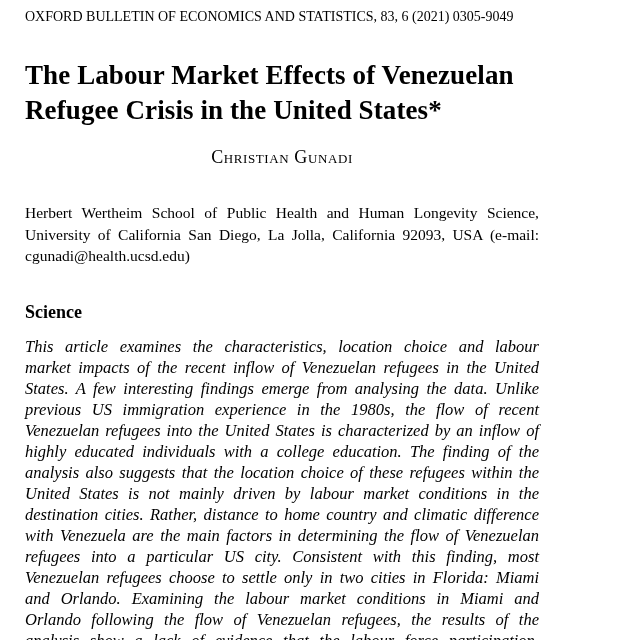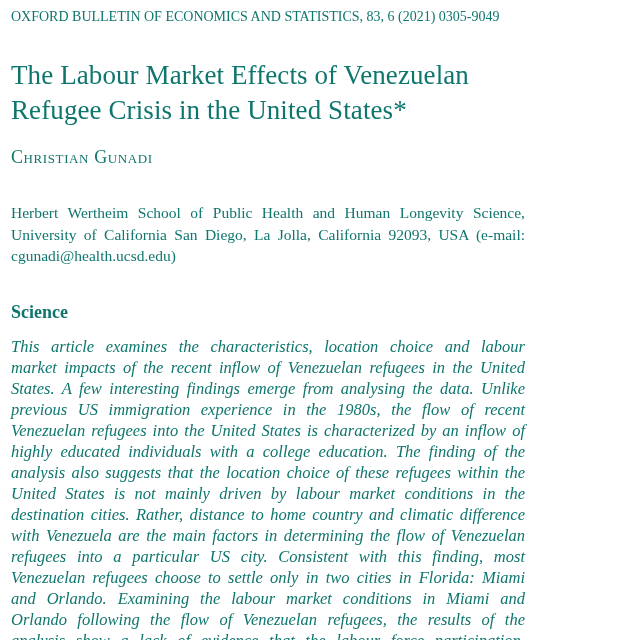--- a/index.html
+++ b/index.html
@@ -9,41 +9,43 @@
     height: 640px;
     background: #ffffff;
     overflow: hidden;
   }
   .page {
     box-sizing: border-box;
     width: 536px;
     height: 640px;
     padding: 9px 11px 0 11px;
     font-family: "Liberation Serif", "DejaVu Serif", serif;
-    color: #0f766e;
+    color: #000000;
     background: #ffffff;
+    margin-left: 14px;
   }
   .journal-header div {
     font-size: 14px;
     line-height: 16px;
     white-space: nowrap;
   }
   .paper-title {
     margin: 33px 0 0 0;
     font-size: 27px;
-    font-weight: normal;
+    font-weight: bold;
     line-height: 35px;
     letter-spacing: 0.1px;
   }
   .author-name {
     margin-top: 18px;
     font-size: 18px;
     line-height: 22px;
     font-variant: small-caps;
     letter-spacing: 0.6px;
+    text-align: center;
   }
   .affiliation {
     margin-top: 34px;
     font-size: 15.5px;
     line-height: 21.5px;
     text-align: justify;
     word-spacing: 0.08em;
   }
   .abstract-heading {
     margin: 34px 0 0 0;

